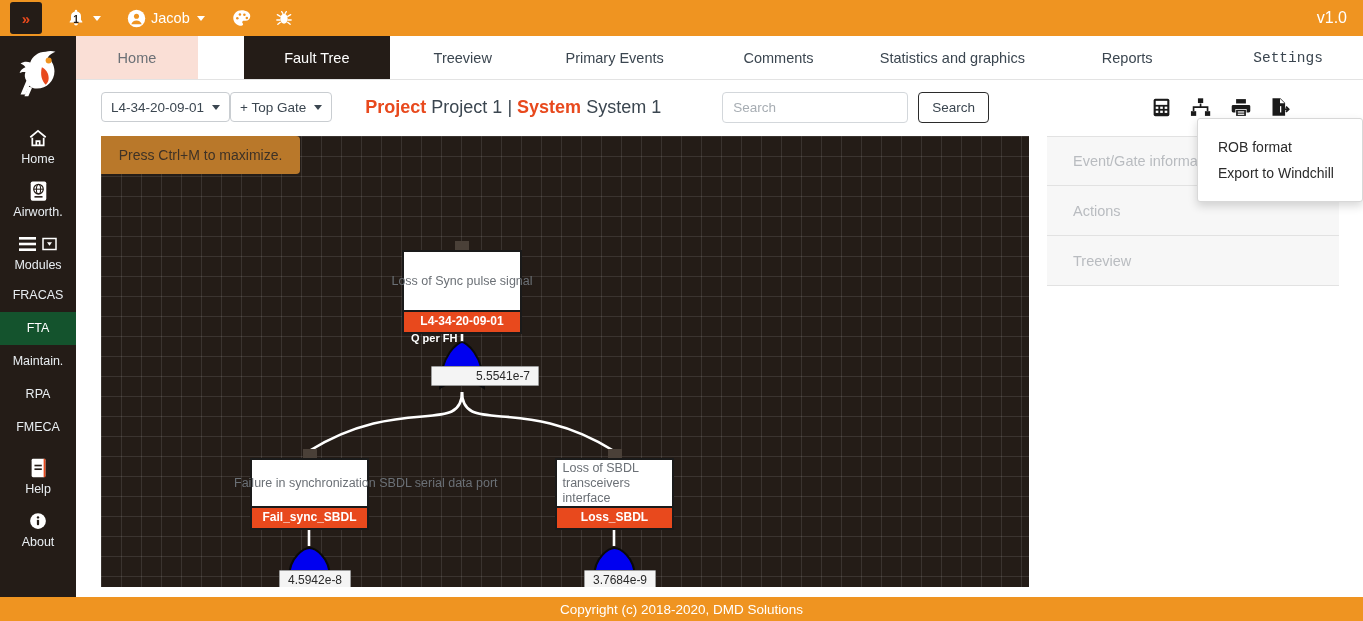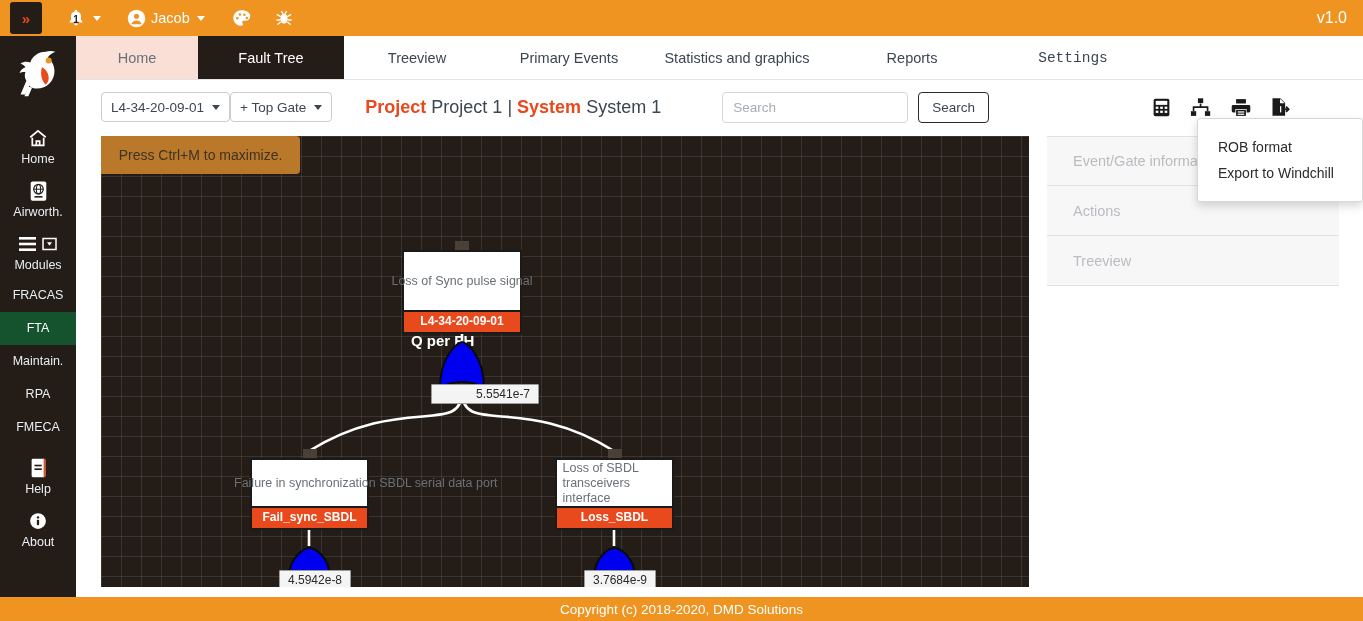--- a/index.html
+++ b/index.html
@@ -60,21 +60,21 @@
   .tabbar {
     position: absolute; left: 76px; top: 36px; width: 1287px; height: 44px;
     background: #ffffff; display: flex; align-items: stretch;
     border-bottom: 1px solid #e3e3e3;
   }
   .tab {
     display: flex; align-items: center; justify-content: center;
     font-size: 14.5px; color: #3b4650; cursor: pointer; padding: 0 10px;
   }
   .tab.home { width: 122px; background: #fadfd6; color: #6b7076; }
-  .tab.active { background: #241c17; color: #ffffff; }
+  .tab.active { background: #241c17; color: #ffffff; margin-left: 46px; }
 
   
   .toolbar {
     position: absolute; left: 76px; top: 80px; width: 1287px; height: 54px;
     background: #ffffff; display: flex; align-items: center;
   }
   .dd-btn {
     height: 30px; border: 1px solid #c9cdd1; border-radius: 4px; background: #fff;
     display: flex; align-items: center; padding: 0 9px; font-size: 13.5px;
     color: #3b4650; cursor: pointer; white-space: nowrap;
@@ -147,21 +147,21 @@
   .node-id {
     background: #e8491d; border: 2px solid #1a1a1a; border-top: none;
     color: #ffffff; font-size: 12px; font-weight: bold; text-align: center;
     height: 22px; line-height: 19px;
   }
   .node-handle {
     position: absolute; width: 14px; height: 9px; background: #4a4038;
     left: 50%; margin-left: -7px; top: -9px;
   }
   .qperfh {
-    position: absolute; color: #ffffff; font-size: 15px; font-weight: bold;
+    position: absolute; color: #ffffff; font-size: 11px; font-weight: bold;
     white-space: nowrap;
   }
   .gate { position: absolute; }
   .prob-label {
     position: absolute; background: #f4f4f4; border: 1px solid #9b9b9b;
     font-size: 12px; color: #2b2b2b; padding: 2px 8px; white-space: nowrap;
     border-radius: 1px;
   }
 
   
@@ -322,20 +322,23 @@
     </div>
     <div class="tab active" style="width:146px;">
       <span>Fault Tree</span>
     </div>
     <div class="tab" style="width:146px;">
       <span>Treeview</span>
     </div>
     <div class="tab" style="width:158px;">
       <span>Primary Events</span>
     </div>
+    <div class="tab" style="width:170px;">
+      <span>Comments</span>
+    </div>
     <div class="tab" style="width:178px;">
       <span>Statistics and graphics</span>
     </div>
     <div class="tab" style="width:172px;">
       <span>Reports</span>
     </div>
     <div class="tab" style="width:150px;font-family:Liberation Mono, monospace;">
       <span>Settings</span>
     </div>
   </div>
@@ -451,21 +454,21 @@
       <div class="node-handle"></div>
       <div class="node-box" style="height:62px;">
         <span>Loss of Sync pulse signal</span>
       </div>
       <div class="node-id">L4-34-20-09-01</div>
     </div>
     <div class="qperfh" style="left:310px; top:196px;">Q per FH</div>
     <svg class="gate" style="left:336px; top:204px;" width="50" height="52">
       <path d="M3 48 C 3 14, 22 2, 25 2 C 28 2, 47 14, 47 48 C 36 40, 14 40, 3 48 Z" fill="#0000f0" stroke="#0a0a0a" stroke-width="2"></path>
     </svg>
-    <div class="prob-label" style="left:330px; top:248px;padding-left:44px;">5.5541e-7</div>
+    <div class="prob-label" style="left:330px; top:230px;padding-left:44px;">5.5541e-7</div>
 
     <div class="node" style="left:149px; top:322px; width:119px;">
       <div class="node-handle"></div>
       <div class="node-box" style="height:50px;">
         <span style="width:140px; margin-left:-11px;">Failure in synchronization SBDL serial data port</span>
       </div>
       <div class="node-id">Fail_sync_SBDL</div>
     </div>
     <svg class="gate" style="left:186px; top:410px;" width="45" height="34">
       <path d="M2 32 C 2 10, 18 2, 22.5 2 C 27 2, 43 10, 43 32 C 33 26, 12 26, 2 32 Z" fill="#0000f0" stroke="#0a0a0a" stroke-width="2"></path>

